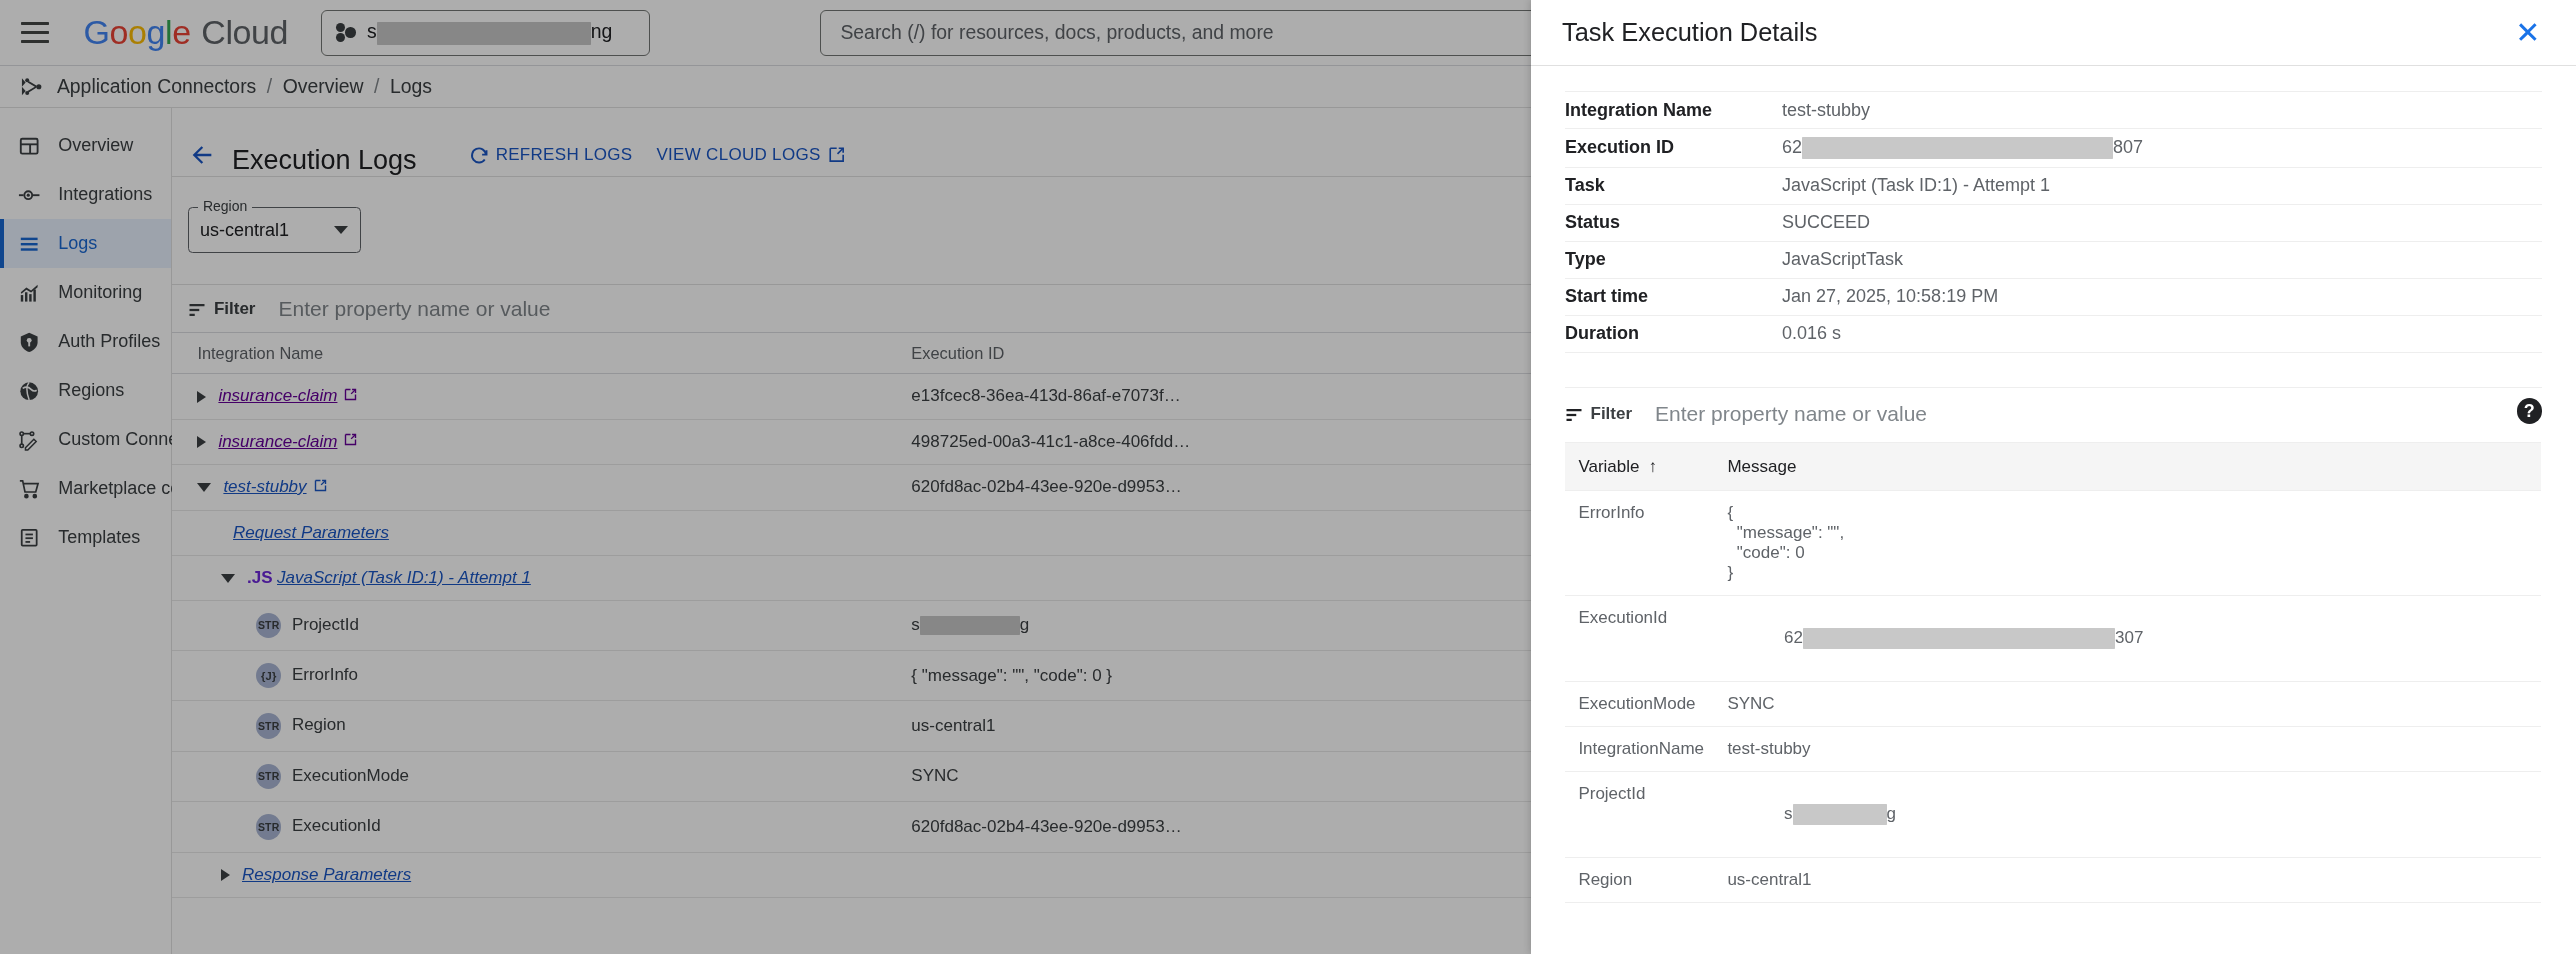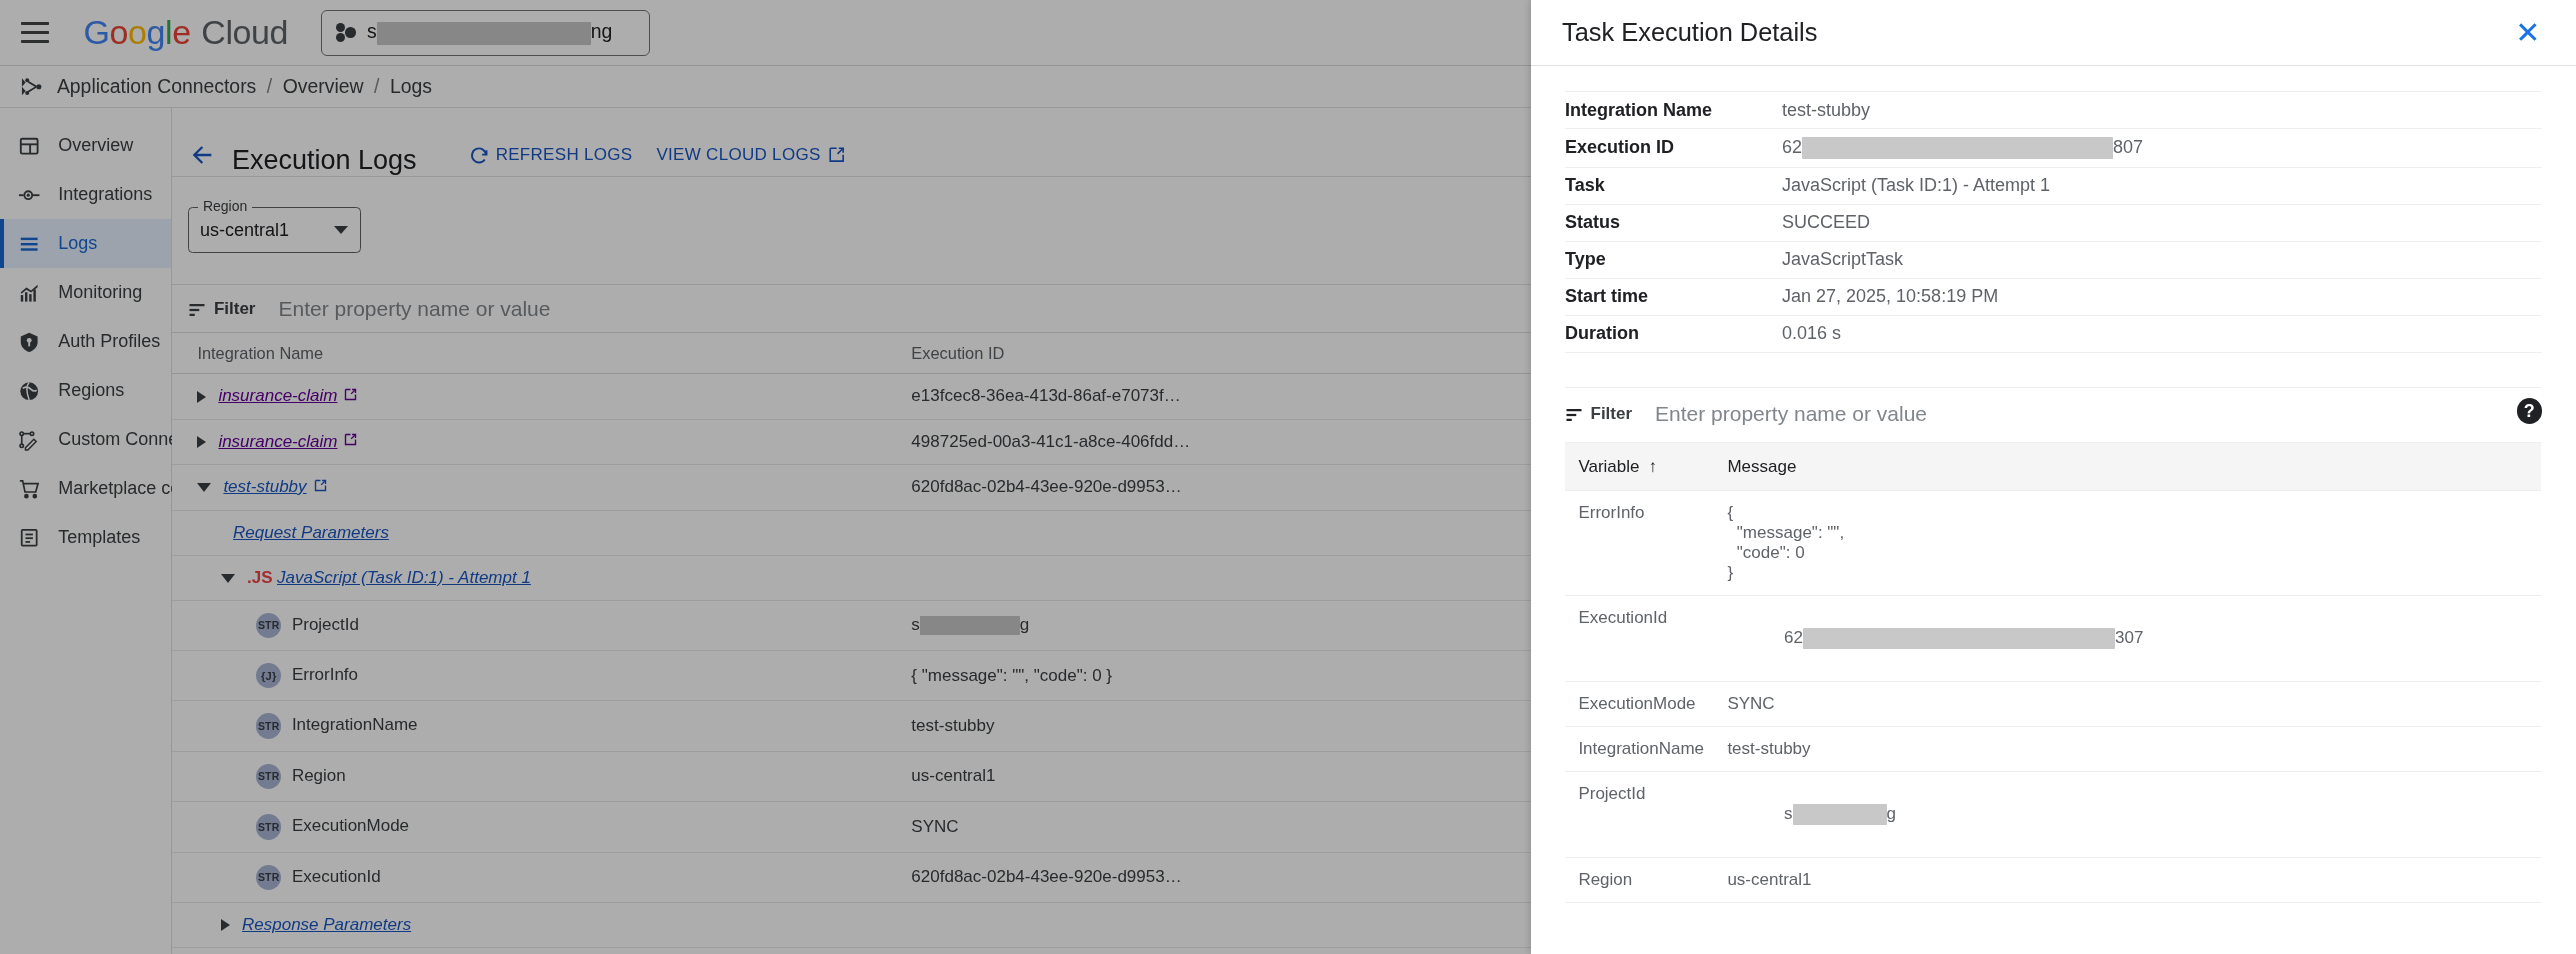--- a/index.html
+++ b/index.html
@@ -192,21 +192,21 @@
   .indent-2 { padding-left: 49px !important; }
   .indent-3 { padding-left: 84px !important; }
 
   .var-chip {
     display:inline-flex; align-items:center; justify-content:center;
     width: 25.4px; height: 25.4px; border-radius: 50%;
     background: #aab6d4; color:#3c4043; font-size: 10.5px; font-weight: 700;
     margin-right: 10.5px; vertical-align: middle; letter-spacing: 0.2px;
   }
   .var-chip.json { font-size: 11.2px; }
-  .js-badge { color:#ef4444; font-weight:700; margin-right:4.5px; }
+  .js-badge { color:#6d28d9; font-weight:700; margin-right:4.5px; }
 
   
   .panel {
     position: absolute; right: 0; top: 0; width: 1045px; height: 954px;
     background: #fff; z-index: 60;
     box-shadow: -1.5px 0 7.5px rgba(0,0,0,.18);
     display: flex; flex-direction: column;
   }
   .panel-head {
     height: 66px; display:flex; align-items:center; justify-content: space-between;
@@ -273,20 +273,23 @@
       <div class="pp-icon">
           <i></i>
           <i></i>
           <i></i>
         </div>
       <div class="pp-text">
         <span>s</span><span class="redact" style="width:214px;height:22.4px;"></span><span>ng</span>
       </div>
     </div>
 
+    <div class="search-box">
+      <span class="ph">Search (/) for resources, docs, products, and more</span>
+    </div>
   </div>
 
   <div class="breadcrumb-bar">
     <svg class="ai-icon" viewBox="0 0 24 24">
       <g fill="#3c4043">
         <circle cx="18" cy="12" r="2.4"></circle>
         <circle cx="7" cy="6" r="1.9"></circle>
         <circle cx="7" cy="18" r="1.9"></circle>
         <path d="M8.4 6.6 L16 11.2 L16 12.8 L8.4 17.4 L7.4 16 L14.2 12 L7.4 8 Z"></path>
         <path d="M2 4 L5.5 8 L2 12 Z"></path>
@@ -558,28 +561,20 @@
 
         <tr>
           <td class="c-name indent-3">
             <span class="var-chip json">{J}</span><span>ErrorInfo</span>
           </td>
           <td class="c-exec">{ "message": "", "code": 0 }</td>
           <td class="c-stat"></td>
           <td class="c-time"></td>
         </tr>
 
-        <tr>
-          <td class="c-name indent-3">
-            <span class="var-chip">STR</span><span>IntegrationName</span>
-          </td>
-          <td class="c-exec">test-stubby</td>
-          <td class="c-stat"></td>
-          <td class="c-time"></td>
-        </tr>
 
         <tr>
           <td class="c-name indent-3">
             <span class="var-chip">STR</span><span>Region</span>
           </td>
           <td class="c-exec">us-central1</td>
           <td class="c-stat"></td>
           <td class="c-time"></td>
         </tr>
 

